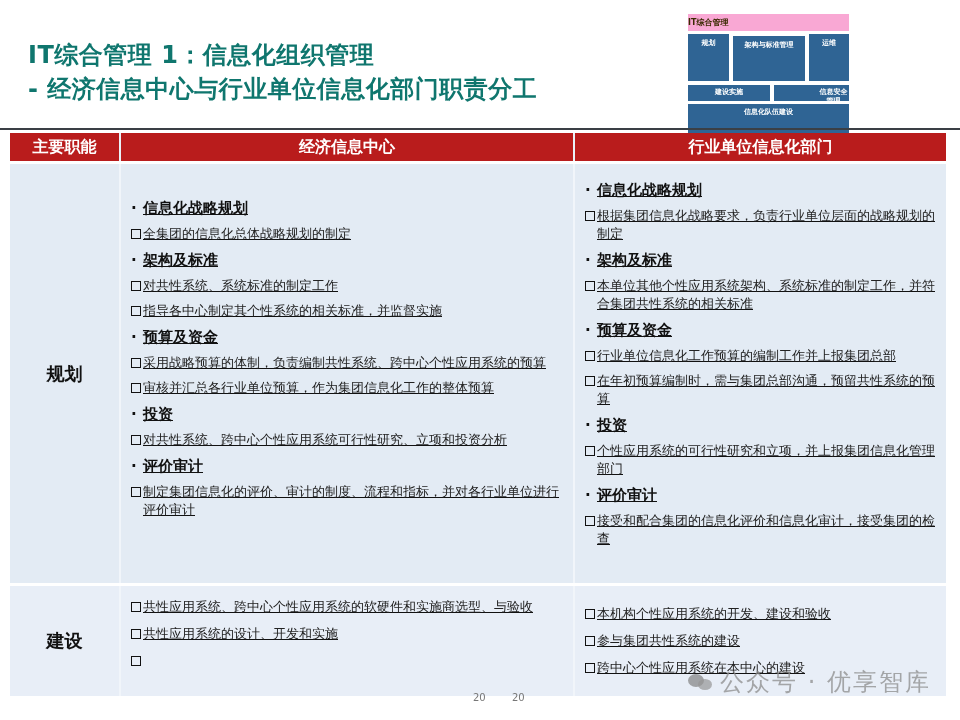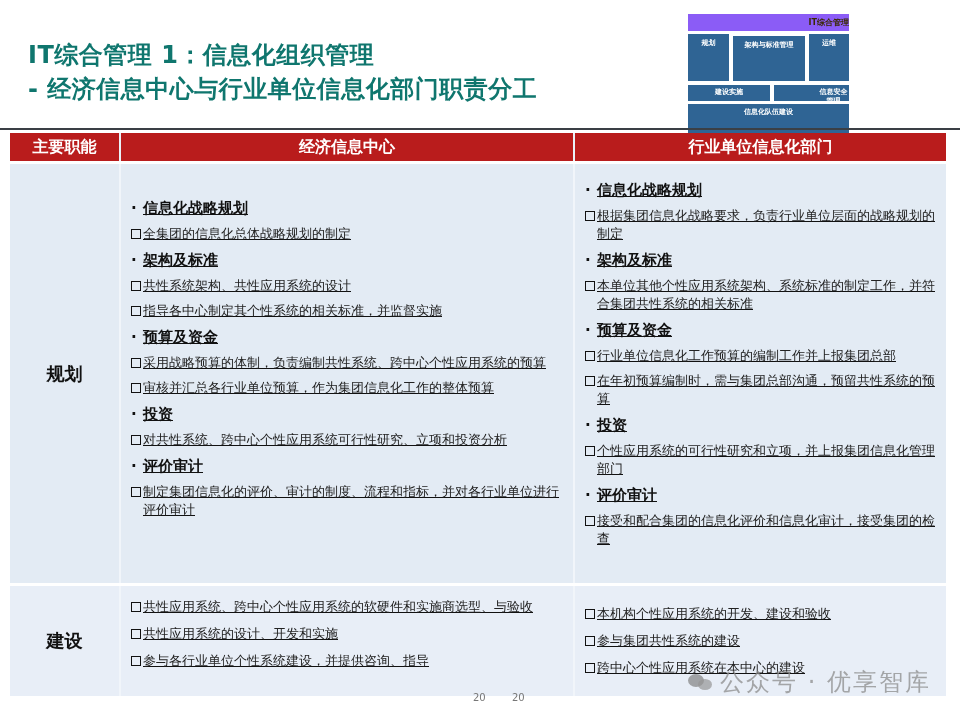--- a/index.html
+++ b/index.html
@@ -3,21 +3,21 @@
 <meta charset="utf-8">
 <style>
   * { box-sizing: border-box; margin: 0; padding: 0; }
   html, body { width: 960px; height: 720px; background: #ffffff; overflow: hidden; }
   body { position: relative; font-family: "DejaVu Sans", "Liberation Sans", sans-serif; color: #111; }
 
   .title-block { position: absolute; left: 28px; top: 38px; }
   .title-line { font-size: 24px; font-weight: bold; color: #0f766e; line-height: 34px; letter-spacing: 0.5px; white-space: nowrap; }
 
   .mini-diagram { position: absolute; left: 688px; top: 14px; width: 161px; height: 107px; }
-  .mini-top { position: absolute; left: 0; top: 0; width: 161px; height: 17px; background: #8b5cf6; color: #3a2a00; font-size: 8px; font-weight: bold; text-align: right; line-height: 17px; }
+  .mini-top { position: absolute; left: 0; top: 0; width: 161px; height: 17px; background: #f9a8d4; color: #3a2a00; font-size: 8px; font-weight: bold; text-align: left; line-height: 17px; }
   .mini-box { position: absolute; background: #2f6494; color: #fff; font-size: 7px; font-weight: bold; text-align: center; line-height: 9px; padding-top: 5px; }
 
   .header-rule { position: absolute; left: 0; top: 128px; width: 960px; height: 2px; background: #3a3f45; }
 
   .table { position: absolute; left: 10px; top: 133px; width: 936px; }
   .thead { display: flex; height: 28px; background: #b91c1c; }
   .th { color: #ffffff; font-size: 16px; font-weight: bold; text-align: center; line-height: 28px; }
   .col1 { width: 109px; }
   .col2 { width: 454px; border-left: 2px solid #eaf1f8; }
   .col3 { width: 373px; border-left: 2px solid #eaf1f8; }
@@ -74,21 +74,21 @@
   </div>
 
   <div class="row plan">
     <div class="cell-label col1">规划</div>
 
     <div class="cell col2">
       <div class="group-title"><span class="dot">·</span><span>信息化战略规划</span></div>
       <div class="item"><span class="box"></span><span>全集团的信息化总体战略规划的制定</span></div>
 
       <div class="group-title"><span class="dot">·</span><span>架构及标准</span></div>
-      <div class="item"><span class="box"></span><span>共性系统架构、共性应用系统的设计</span></div>
+      <div class="item"><span class="box"></span><span>对共性系统、系统标准的制定工作</span></div>
       <div class="item"><span class="box"></span><span>指导各中心制定其个性系统的相关标准，并监督实施</span></div>
 
       <div class="group-title"><span class="dot">·</span><span>预算及资金</span></div>
       <div class="item"><span class="box"></span><span>采用战略预算的体制，负责编制共性系统、跨中心个性应用系统的预算</span></div>
       <div class="item"><span class="box"></span><span>审核并汇总各行业单位预算，作为集团信息化工作的整体预算</span></div>
 
       <div class="group-title"><span class="dot">·</span><span>投资</span></div>
       <div class="item"><span class="box"></span><span>对共性系统、跨中心个性应用系统可行性研究、立项和投资分析</span></div>
 
       <div class="group-title"><span class="dot">·</span><span>评价审计</span></div>
@@ -112,21 +112,21 @@
       <div class="group-title"><span class="dot">·</span><span>评价审计</span></div>
       <div class="item"><span class="box"></span><span>接受和配合集团的信息化评价和信息化审计，接受集团的检查</span></div>
     </div>
   </div>
 
   <div class="row build">
     <div class="cell-label col1">建设</div>
     <div class="cell col2">
       <div class="item"><span class="box"></span><span>共性应用系统、跨中心个性应用系统的软硬件和实施商选型、与验收</span></div>
       <div class="item"><span class="box"></span><span>共性应用系统的设计、开发和实施</span></div>
-      <div class="item"><span class="box"></span><span>参与各行业单位个性系统建设，并提供咨询、指导</span></div>
+      <div class="item"><span class="box"></span></div>
     </div>
     <div class="cell col3">
       <div class="item"><span class="box"></span><span>本机构个性应用系统的开发、建设和验收</span></div>
       <div class="item"><span class="box"></span><span>参与集团共性系统的建设</span></div>
       <div class="item"><span class="box"></span><span>跨中心个性应用系统在本中心的建设</span></div>
     </div>
   </div>
 </div>
 
 <div class="page-num" style="left:473px;">20</div>

